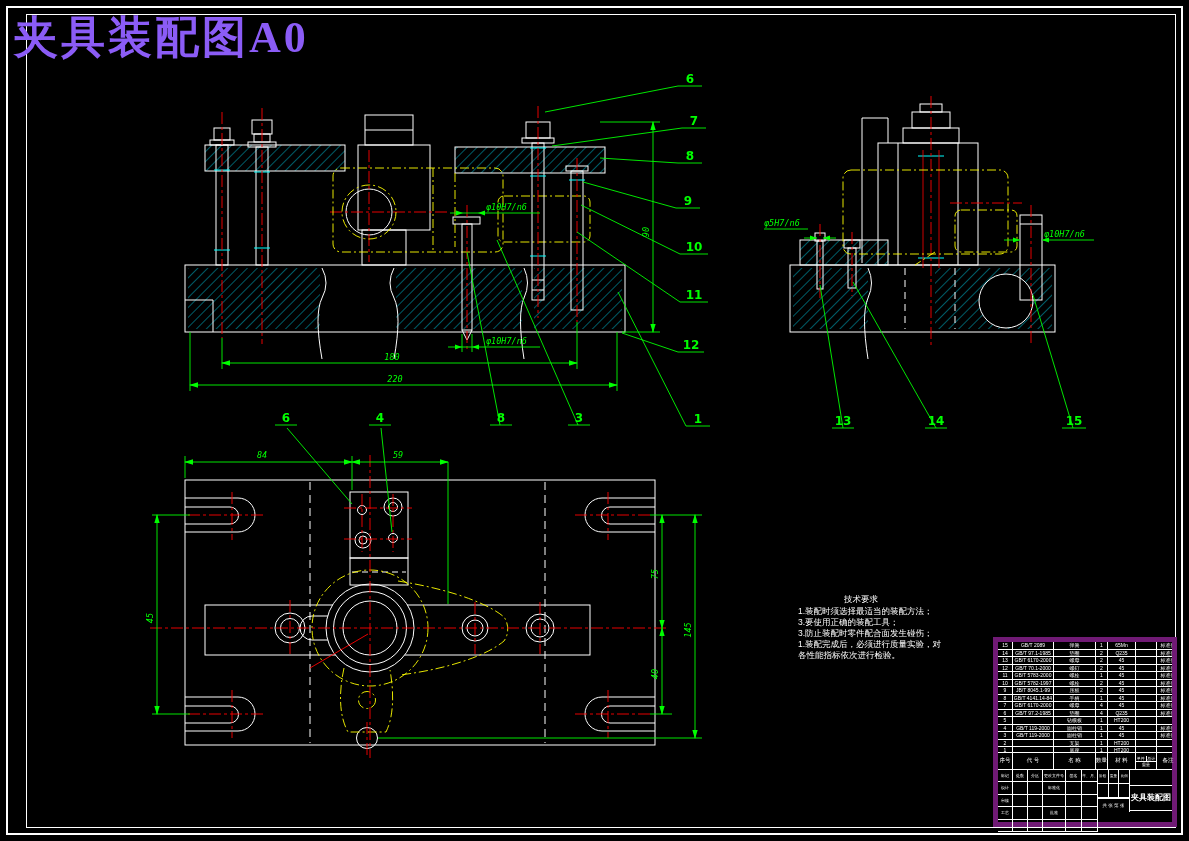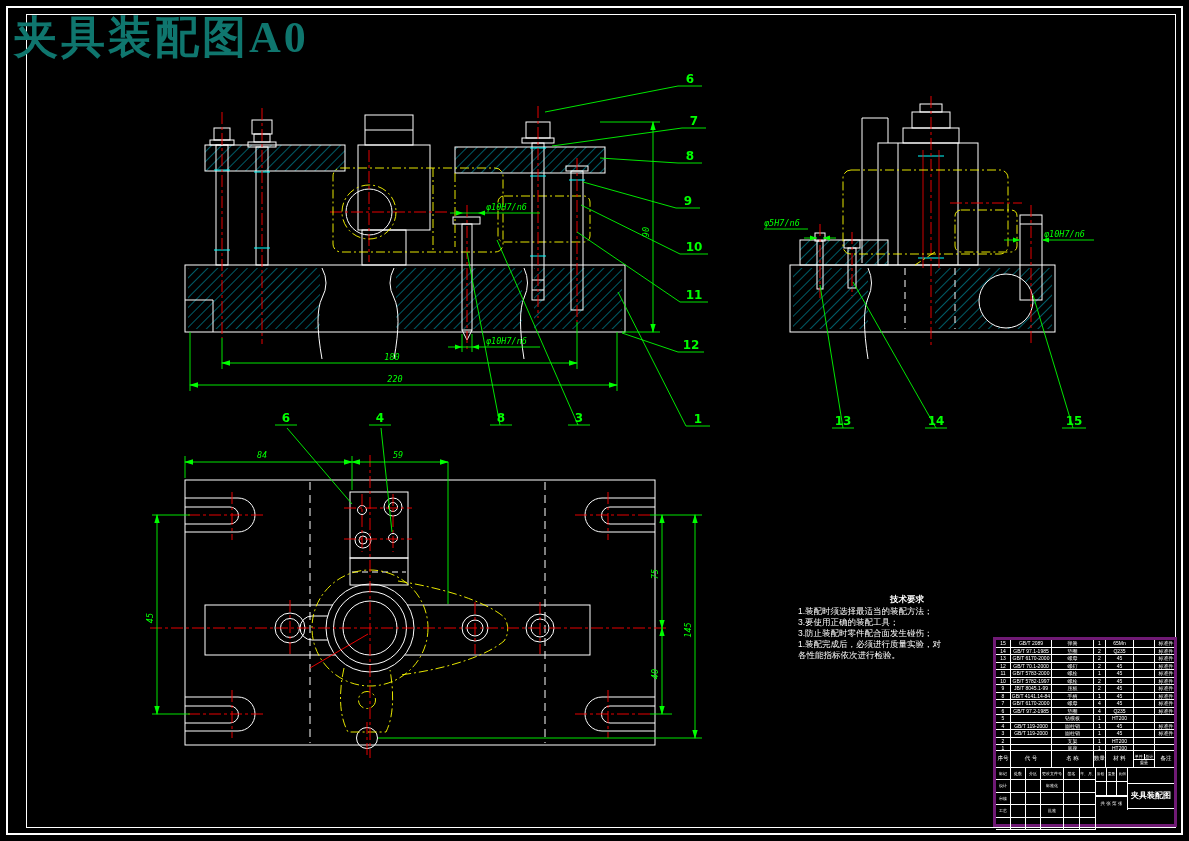--- a/index.html
+++ b/index.html
@@ -1,26 +1,26 @@
 <!DOCTYPE html>
 <html><head>
 <meta charset="utf-8">
 <style>
   html,body{margin:0;padding:0;background:#000;}
   .canvas{position:relative;width:1189px;height:841px;background:#000;overflow:hidden;
           font-family:"Liberation Sans",sans-serif;}
   .frame-outer{position:absolute;left:6px;top:6px;right:6px;bottom:6px;border:2px solid #fff;}
   .frame-inner{position:absolute;left:26px;top:14px;right:13px;bottom:13px;border:1px solid #fff;}
-  .title{position:absolute;left:14px;top:8px;color:#0f766e;font-family:"Liberation Serif",serif;
+  .title{position:absolute;left:14px;top:8px;color:#8b5cf6;font-family:"Liberation Serif",serif;
          font-weight:bold;font-size:44px;letter-spacing:3px;white-space:nowrap;}
   svg{position:absolute;left:0;top:0;}
   .tech{position:absolute;left:798px;top:594px;width:200px;color:#fff;font-size:8.5px;line-height:11px;}
-  .tech-heading{margin-left:18px;margin-bottom:1px;font-weight:bold;text-align:center;}
+  .tech-heading{margin-left:46px;margin-bottom:1px;font-weight:normal;}
   
-  .bom{position:absolute;left:993px;top:637px;width:184px;height:190px;border:3px solid #701a75;
+  .bom{position:absolute;left:993px;top:637px;width:184px;height:190px;border:5px solid #701a75;
        color:#fff;box-sizing:border-box;}
   .bom-rows{display:grid;grid-auto-rows:1fr;height:110px;overflow:hidden;}
   .bom-row{display:flex;font-size:5px;line-height:6.5px;}
   .bom-row + .bom-row{border-top:1px solid #fff;}
   .bom-row>div{box-sizing:border-box;border-left:1px solid #fff;overflow:hidden;white-space:nowrap;
                text-align:center;}
   .bom-row>div:first-child{border-left:none;}
   .c-no{flex:0 0 14px;} .c-code{flex:0 0 41px;} .c-name{flex:0 0 42px;} .c-qty{flex:0 0 12px;}
   .c-mat{flex:0 0 28px;} .c-wt{flex:0 0 21px;} .c-rem{flex:0 0 23px;}
   .bom-head{display:flex;height:16px;border-top:1px solid #fff;font-size:5.5px;line-height:15px;}

